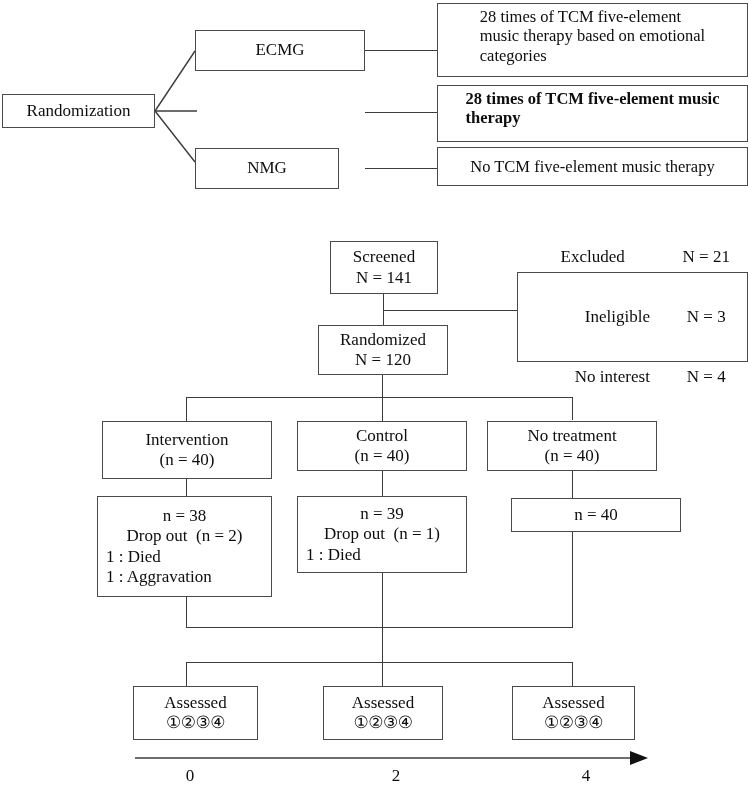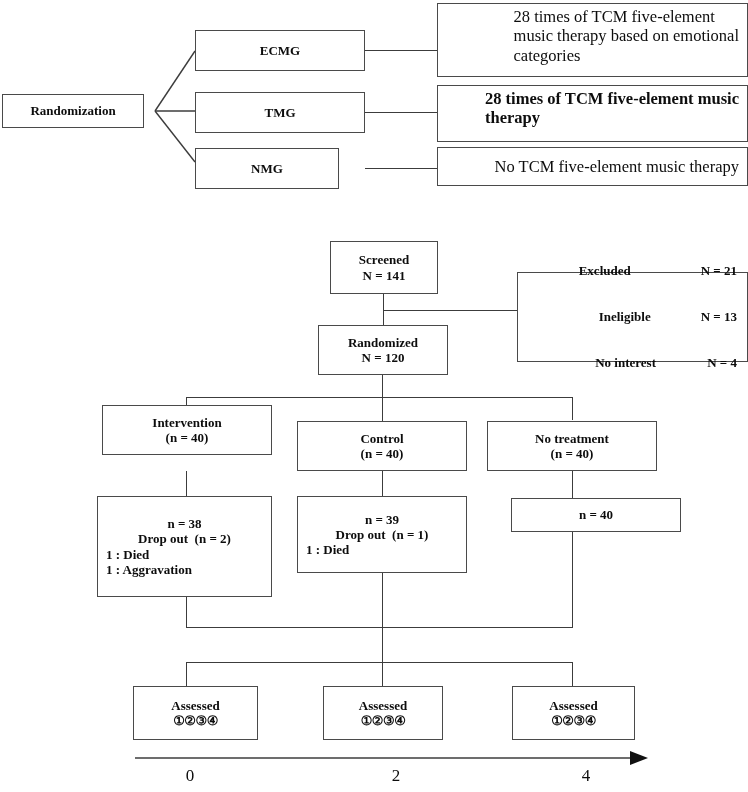--- a/index.html
+++ b/index.html
@@ -23,28 +23,28 @@
     background: #ffffff;
     display: flex;
     flex-direction: column;
     align-items: center;
     justify-content: center;
     text-align: center;
     line-height: 1.18;
     z-index: 3;
   }
   .box.left-text {
-    align-items: flex-end;
+    align-items: center;
     text-align: left;
   }
   .box .line {
     display: block;
     white-space: pre;
   }
-  .f17 { font-size: 13px; font-weight: bold; }
+  .f17 { font-size: 17px; }
   .f16 { font-size: 16.5px; }
 
   .hline, .vline {
     position: absolute;
     background: #3c3c3c;
     z-index: 1;
   }
   .hline { height: 1.4px; }
   .vline { width: 1.4px; }
 
@@ -77,43 +77,40 @@
   .excl-row {
     display: block;
     white-space: pre;
   }
 </style>
 </head>
 <body>
 
 <div id="canvas">
 
-  <div class="box f17" style="left:2px; top:94px; width:142px; height:34px;">
+  <div class="box f17" style="left:2px; top:94px; width:153px; height:34px;">
     <span class="line">Randomization</span>
   </div>
 
   <svg class="diag" style="left:155px; top:40px; width:45px; height:125px;" viewBox="0 0 45 125">
     <line x1="0" y1="71" x2="40" y2="11" stroke="#3c3c3c" stroke-width="1.4"></line>
     <line x1="0" y1="71" x2="42" y2="71" stroke="#3c3c3c" stroke-width="1.7"></line>
     <line x1="0" y1="71" x2="40" y2="122" stroke="#3c3c3c" stroke-width="1.4"></line>
   </svg>
 
   <div class="box f17" style="left:195px; top:30px; width:170px; height:41px;">
     <span class="line">ECMG</span>
   </div>
   <div class="hline" style="left:365px; top:50px; width:72px;"></div>
   <div class="box left-text f16" style="left:437px; top:3px; width:311px; height:74px; padding:3px 8px; justify-content:flex-start;">
     <span class="line" style="white-space:pre-line;">28 times of TCM five-element
 music therapy based on emotional
 categories</span>
   </div>
 
-  <div class="box f17" style="left:195px; top:92px; width:170px; height:41px;">
-    <span class="line">TMG</span>
-  </div>
   <div class="hline" style="left:365px; top:112px; width:72px;"></div>
   <div class="box left-text f16" style="left:437px; top:85px; width:311px; height:57px; padding:3px 8px; justify-content:flex-start;">
     <span class="line" style="white-space:pre-line;font-weight:bold;">28 times of TCM five-element music
 therapy</span>
   </div>
 
   <div class="box f17" style="left:195px; top:148px; width:144px; height:41px;">
     <span class="line">NMG</span>
   </div>
   <div class="hline" style="left:365px; top:168px; width:72px;"></div>
@@ -128,38 +125,38 @@
 
   <div class="vline" style="left:383px; top:294px; height:31px;"></div>
 
   <div class="hline" style="left:383px; top:310px; width:134px;"></div>
 
   <div class="box left-text f17" style="left:517px; top:272px; width:231px; height:90px; padding:5px 10px; justify-content:center;">
     <span class="excl-row">
       <span style="display:inline-block; width:122px;">Excluded</span><span>N = 21</span>
     </span>
     <span class="excl-row">
-      <span style="display:inline-block; width:122px; padding-left:20px; box-sizing:border-box;">Ineligible</span><span>N = 13</span>
+      <span style="display:inline-block; width:122px; padding-left:20px; box-sizing:border-box;">Ineligible</span><span>N = 3</span>
     </span>
     <span class="excl-row">
       <span style="display:inline-block; width:122px; padding-left:10px; box-sizing:border-box;">No interest</span><span>N = 4</span>
     </span>
   </div>
 
   <div class="box f17" style="left:318px; top:325px; width:130px; height:50px;">
     <span class="line">Randomized</span>
     <span class="line">N = 120</span>
   </div>
 
   <div class="vline" style="left:382px; top:375px; height:46px;"></div>
   <div class="hline" style="left:186px; top:397px; width:387px;"></div>
   <div class="vline" style="left:186px; top:397px; height:24px;"></div>
   <div class="vline" style="left:572px; top:397px; height:23px;"></div>
 
-  <div class="box f17" style="left:102px; top:405px; width:170px; height:50px;">
+  <div class="box f17" style="left:102px; top:421px; width:170px; height:58px;">
     <span class="line">Intervention</span>
     <span class="line">(n = 40)</span>
   </div>
   <div class="vline" style="left:186px; top:471px; height:25px;"></div>
   <div class="box f17" style="left:97px; top:496px; width:175px; height:101px; padding:4px 8px;">
     <span class="line">n = 38</span>
     <span class="line">Drop out  (n = 2)</span>
     <span class="line" style="align-self:flex-start;">1 : Died</span>
     <span class="line" style="align-self:flex-start;">1 : Aggravation</span>
   </div>

